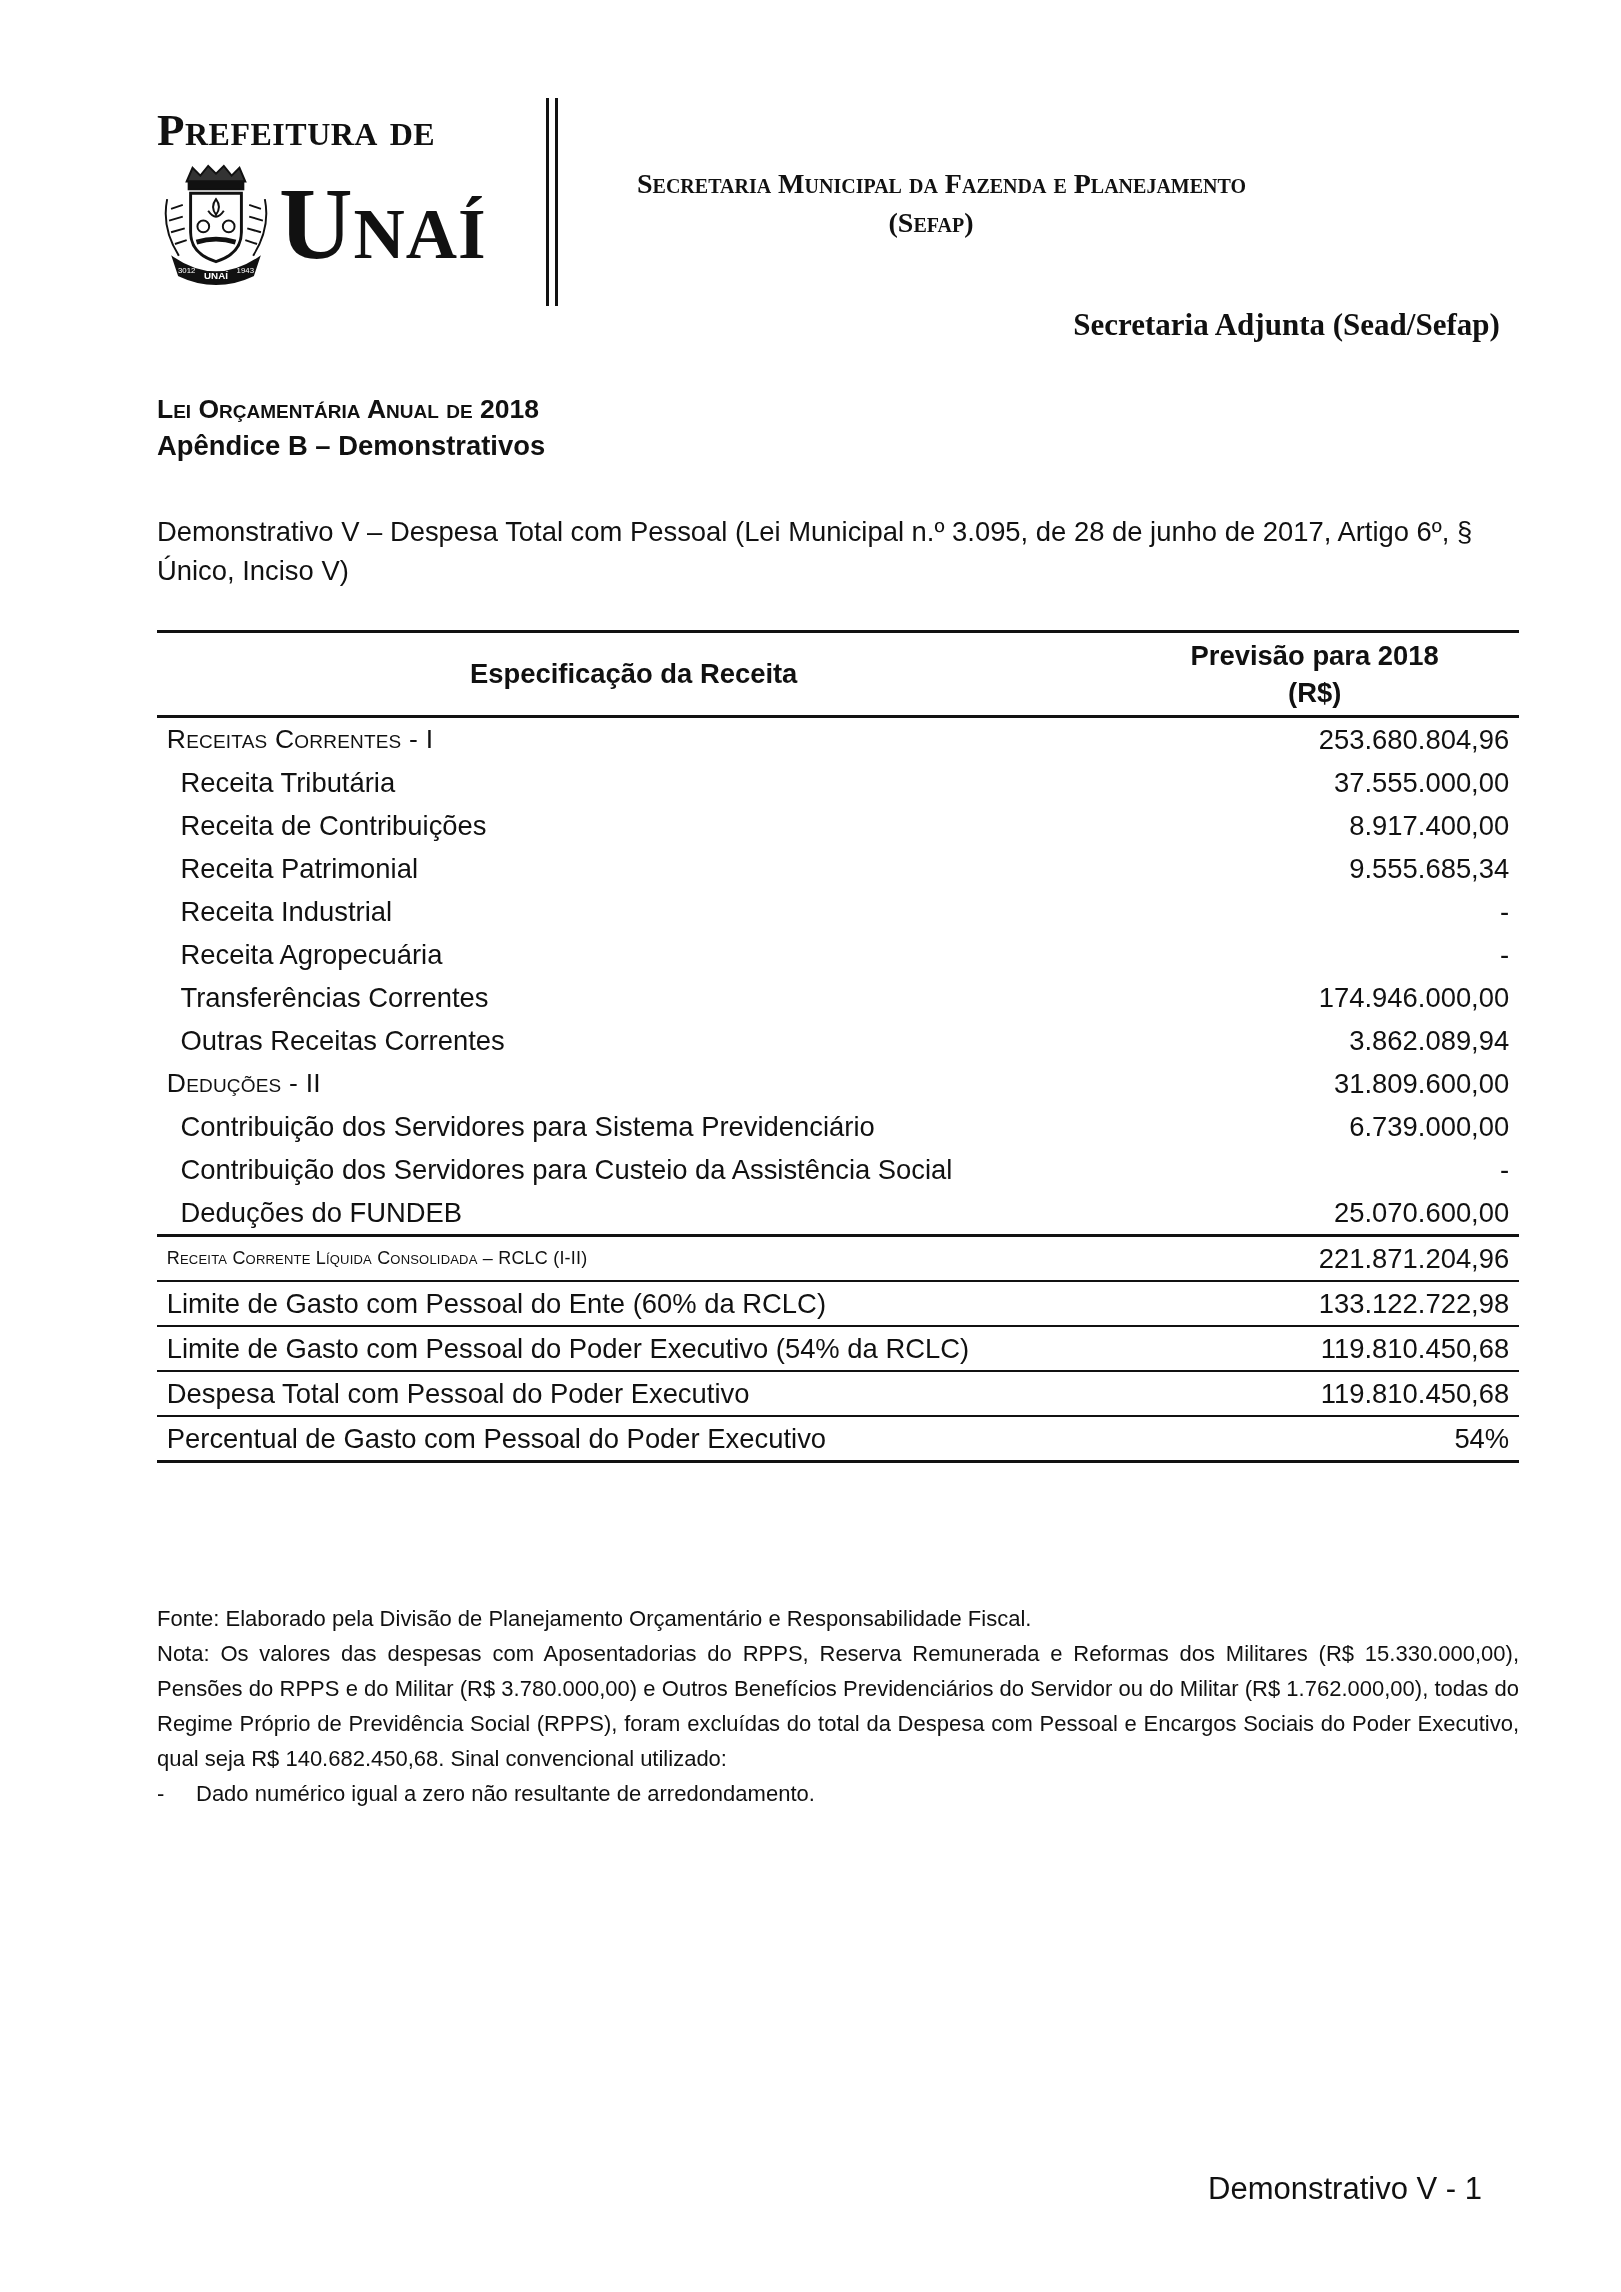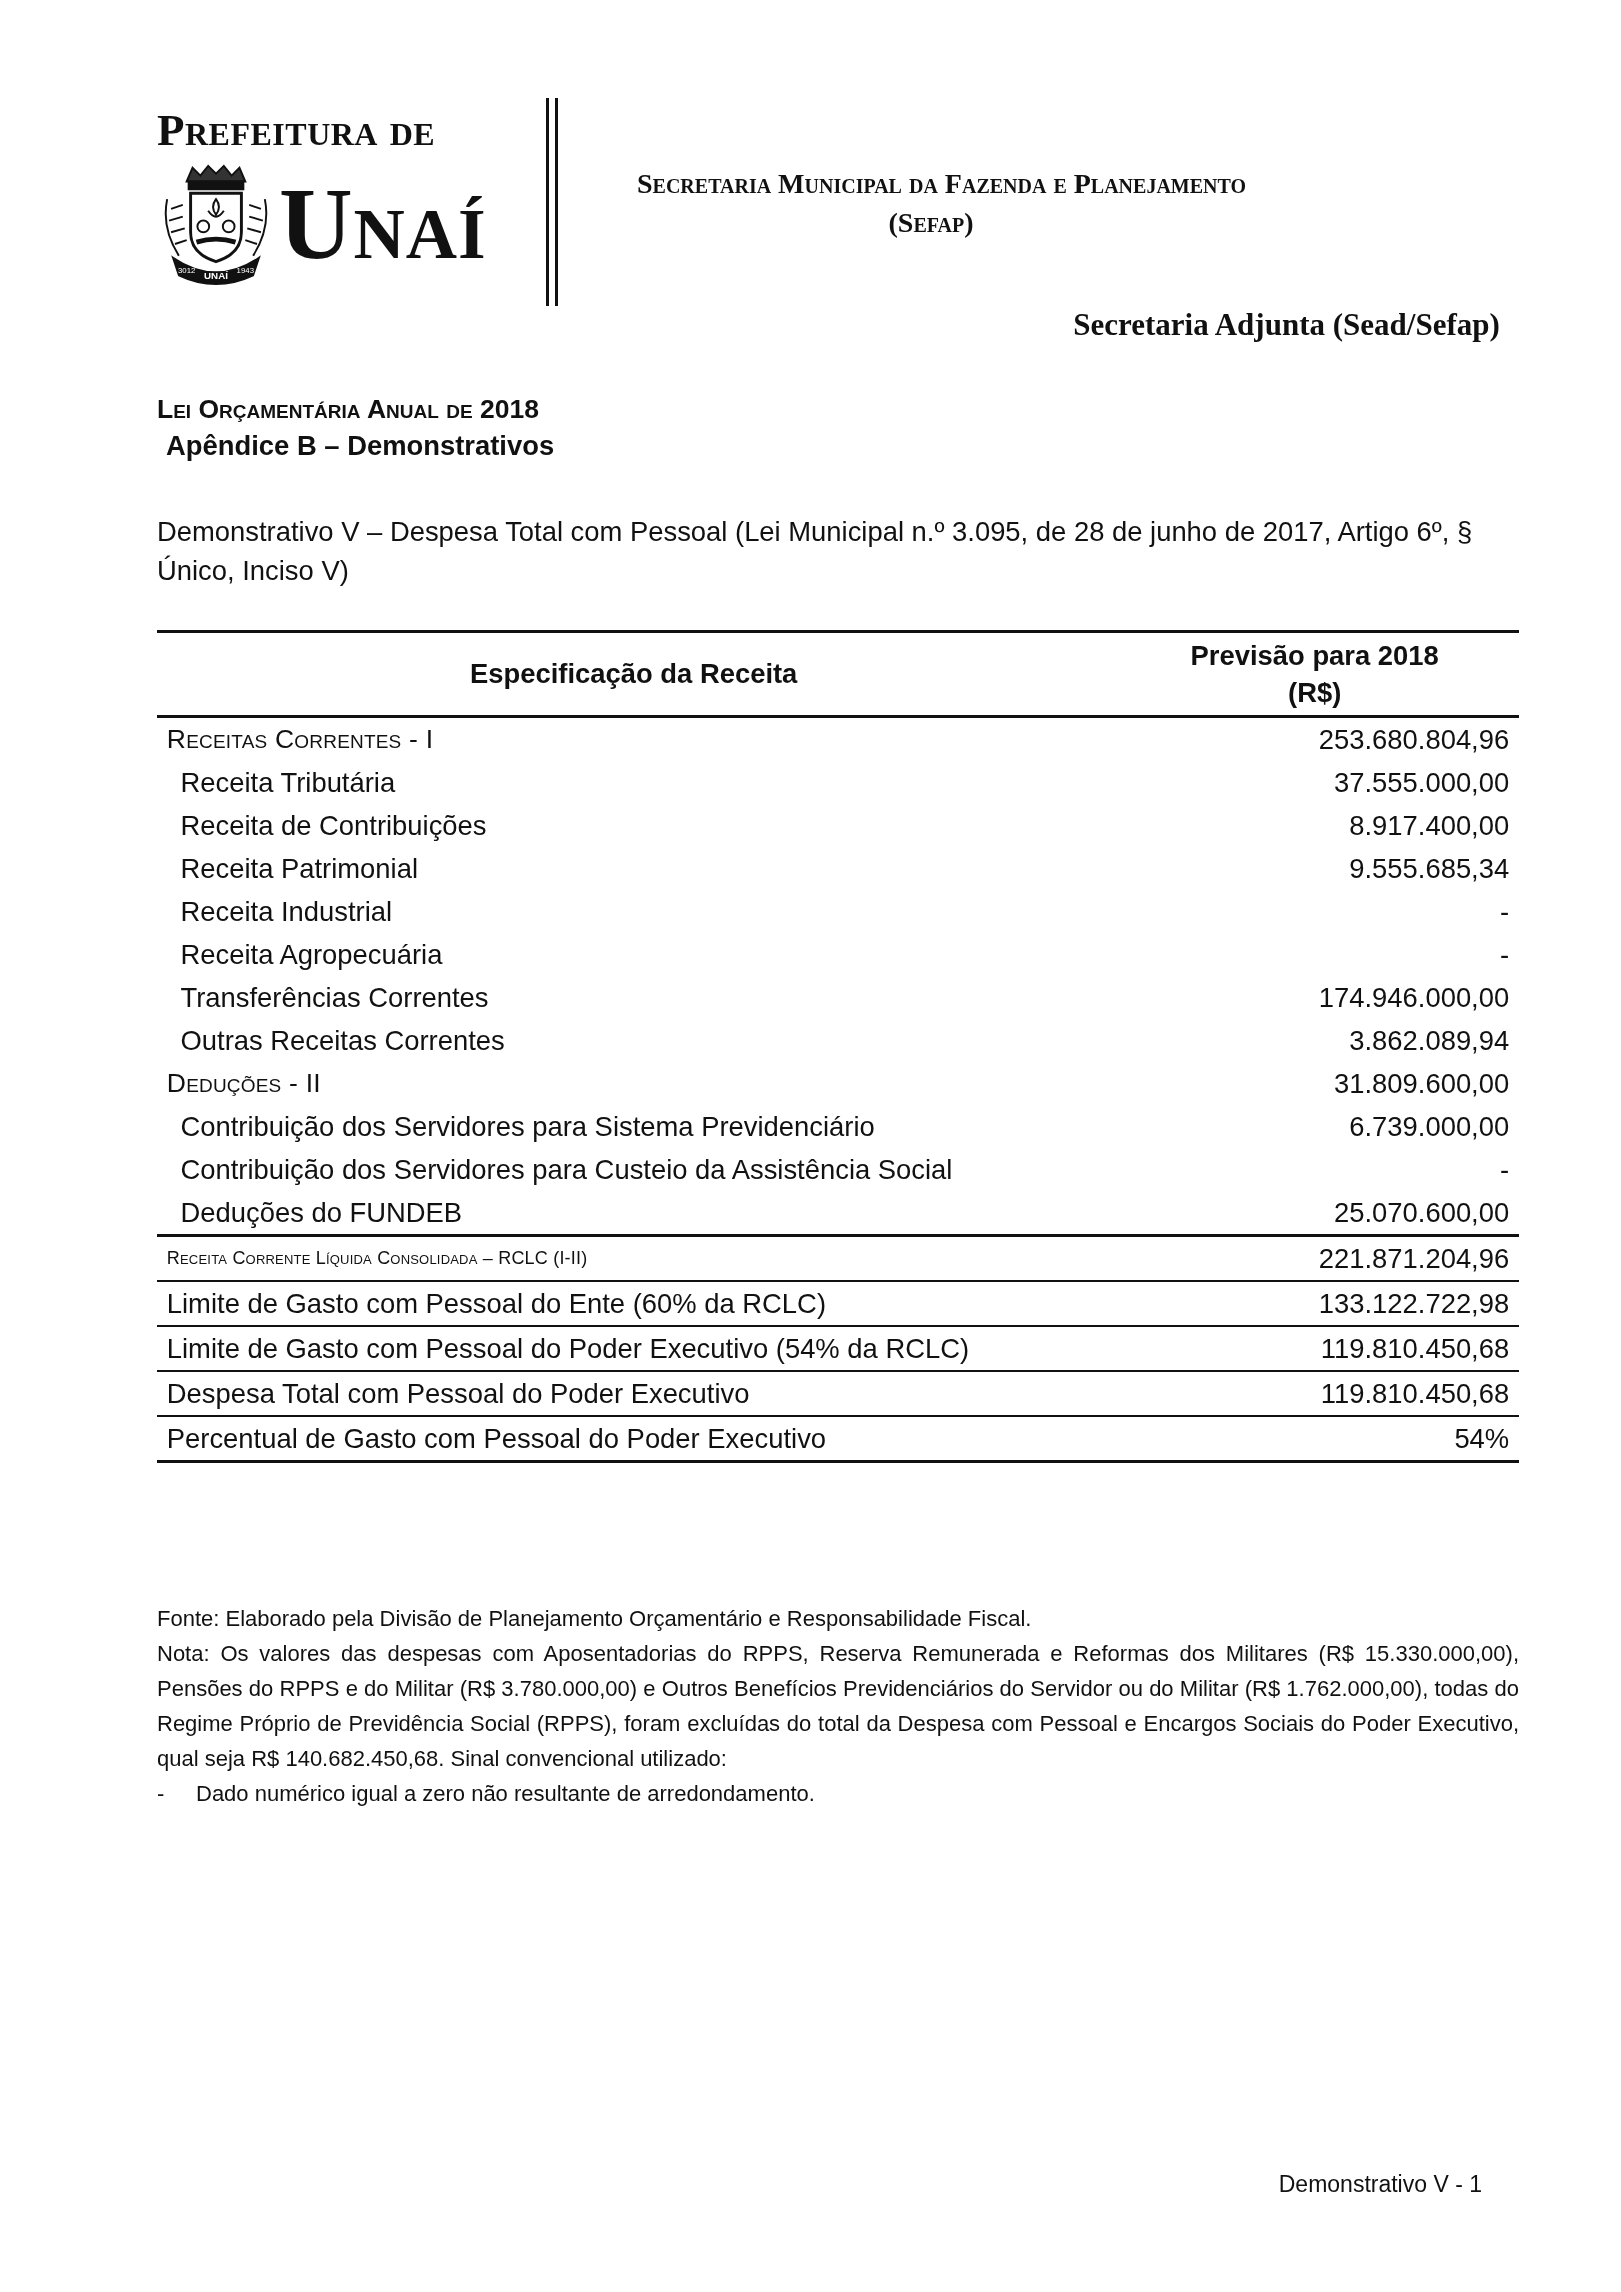--- a/index.html
+++ b/index.html
@@ -11,21 +11,21 @@
     .brand-row { display: flex; align-items: center; margin-top: 7.8px; }
     .crest { width: 118px; height: 127px; }
     .brand-unai { font-family: "Liberation Serif", serif; font-weight: bold; font-size: 102px; line-height: 1; margin-left: 3.9px; letter-spacing: 1px; }
     .vbar { position: absolute; left: 389px; top: 4.9px; width: 11.8px; height: 208px; border-left: 3.9px solid #111; border-right: 3.9px solid #111; box-sizing: border-box; }
 
     .sec-title { position: absolute; left: 480px; top: 71px; width: 588px; text-align: center; font-family: "Liberation Serif", serif; font-weight: bold; font-size: 28px; line-height: 39px; white-space: nowrap; }
     .sec-sub { position: absolute; right: -9.8px; top: 214px; font-family: "Liberation Serif", serif; font-weight: bold; font-size: 31px; white-space: nowrap; }
 
     .doc-head { position: absolute; left: 157px; top: 392px; }
     .doc-law { font-weight: bold; font-size: 23.5px; line-height: 35px; }
-    .doc-app { font-weight: bold; font-size: 27.4px; line-height: 37px; margin-left: 9px; }
+    .doc-app { font-weight: bold; font-size: 27.4px; line-height: 37px; }
 
     .demo-title { position: absolute; left: 157px; top: 512px; width: 1362px; font-size: 27.4px; line-height: 39px; }
 
     .table-wrap { position: absolute; left: 157px; top: 630px; width: 1362px; }
     table { width: 100%; border-collapse: collapse; font-size: 27.4px; }
     thead th { font-weight: bold; border-top: 3.9px solid #111; border-bottom: 3.9px solid #111; padding: 0; height: 82px; }
     thead th.spec { text-align: center; width: 70%; }
     thead th.prev { text-align: center; line-height: 37px; }
     td { padding: 0 9.8px 0 0; height: 43px; vertical-align: middle; }
     td.val { text-align: right; padding-right: 9.8px; white-space: nowrap; }
@@ -34,21 +34,21 @@
     tr.group td.lbl { font-size: 23.5px; letter-spacing: 0.2px; }
     tr.sum td { border-bottom: 2.9px solid #111; height: 43px; }
     tr.sumtop td { border-top: 3.9px solid #111; }
     tr.last td { border-bottom: 3.9px solid #111; }
 
     .notes { position: absolute; left: 157px; top: 1601px; width: 1362px; font-size: 22px; line-height: 35px; }
     .notes p { margin: 0; text-align: justify; }
     .notes .legend { display: flex; }
     .notes .legend .dash { width: 39px; }
 
-    .footer { position: absolute; right: 139px; top: 2171px; font-size: 23px; }
+    .footer { position: absolute; right: 139px; top: 2171px; font-size: 31px; }
   </style>
 </head>
 <body>
 
 <div class="header">
   <div class="brand">
     <div class="brand-top" style="font-variant: small-caps;">Prefeitura de</div>
     <div class="brand-row">
       <svg class="crest" viewBox="0 0 120 130">
         <g fill="none" stroke="#111" stroke-width="2">

